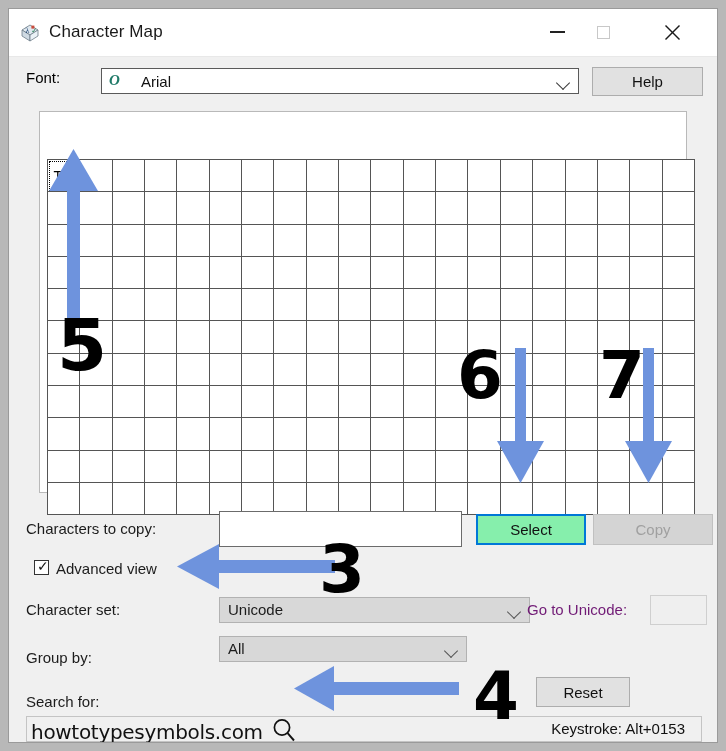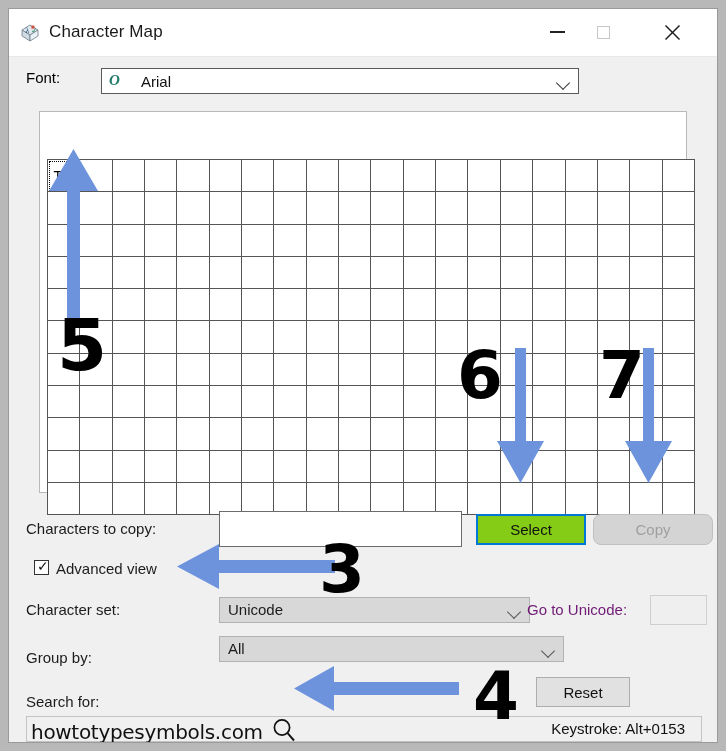--- a/index.html
+++ b/index.html
@@ -198,21 +198,21 @@
     background: #e1e1e1;
     border: 1px solid #adadad;
     box-sizing: border-box;
     font-size: 15px;
     color: #111;
     display: flex;
     align-items: center;
     justify-content: center;
   }
   .btn.focus-blue {
-    background: #84cc16;
+    background: #86efac;
     border: 2px solid #0078d7;
   }
   .btn.disabled { color: #a0a0a0; }
 
   .checkbox-box {
     position: absolute;
     width: 15px;
     height: 15px;
     border: 1px solid #333;
     background: #fff;
@@ -335,20 +335,21 @@
       </svg>
     </span>
   </div>
 
   <span class="font-label">Font:</span>
   <div class="font-combo">
     <span class="otf">O</span>
     <span class="fname">Arial</span>
     <span class="chev"></span>
   </div>
+  <div class="help-btn">Help</div>
 
   <div class="grid-wrap">
     <div class="grid" id="char-grid">
         <div class="cell focus">TM</div>
         <div class="cell"></div>
         <div class="cell"></div>
         <div class="cell"></div>
         <div class="cell"></div>
         <div class="cell"></div>
         <div class="cell"></div>
@@ -566,39 +567,39 @@
         <div class="cell"></div>
         <div class="cell"></div>
       </div>
   </div>
 
   <span class="lbl" style="left:17px; top:511px;">Characters to copy:</span>
   <div style="position:absolute;left:210px;top:502px;width:243px;height:36px;background:#fff;border:1px solid #6b6b6b;box-sizing:border-box;">
     <span style="position:absolute;left:6px;top:8px;font-size:15px;color:#111;"></span>
   </div>
   <div class="btn focus-blue" style="left:467px;top:505px;width:110px;height:31px;">Select</div>
-  <div class="btn disabled" style="left:584px;top:505px;width:120px;height:31px;background:#d4d4d4;border-color:#c0c0c0;border-radius:8px;">Copy</div>
+  <div class="btn disabled" style="left:584px;top:505px;width:120px;height:31px;background:#d4d4d4;border-color:#c0c0c0;">Copy</div>
 
   <div class="checkbox-box" style="left:25px;top:551px;">
     <span class="tick">✓</span>
   </div>
   <span class="lbl" style="left:47px;top:551px;">Advanced view</span>
 
   <span class="lbl" style="left:17px;top:592px;">Character set:</span>
   <div class="combo" style="left:210px;top:588px;width:311px;height:26px;">
     <span class="val">Unicode</span>
     <span class="chev gray"></span>
   </div>
   <span class="lbl dim" style="left:518px;top:592px;">Go to Unicode:</span>
   <div class="unicode-box" style="left:641px;top:586px;width:57px;height:30px;">
     <span style="position:absolute;left:5px;top:5px;font-size:15px;color:#9a9a9a;"></span>
   </div>
 
   <span class="lbl" style="left:17px;top:640px;">Group by:</span>
-  <div class="combo" style="left:210px;top:627px;width:345px;height:26px;">
+  <div class="combo" style="left:210px;top:627px;width:248px;height:26px;">
     <span class="val">All</span>
     <span class="chev gray"></span>
   </div>
 
   <span class="lbl" style="left:17px;top:684px;">Search for:</span>
   <div class="btn" style="left:527px;top:668px;width:94px;height:30px;">Reset</div>
 
   <div class="statusbar">
     <span class="status-text">Keystroke: Alt+0153</span>
   </div>

